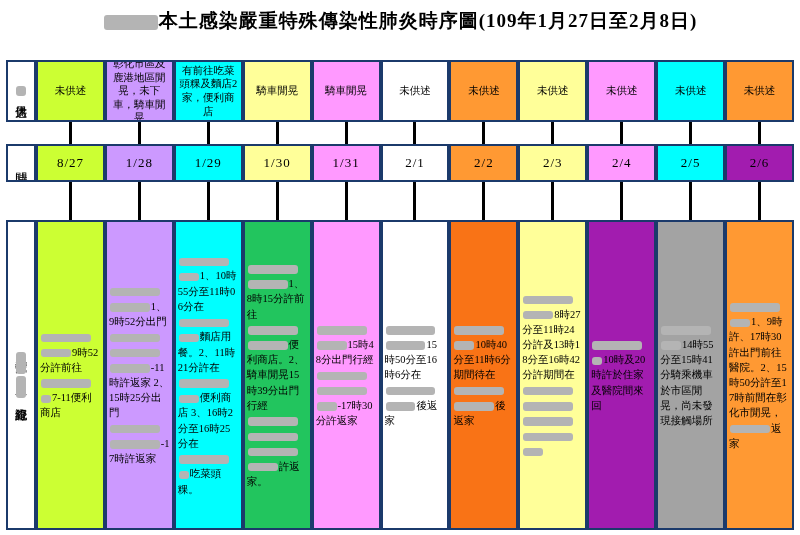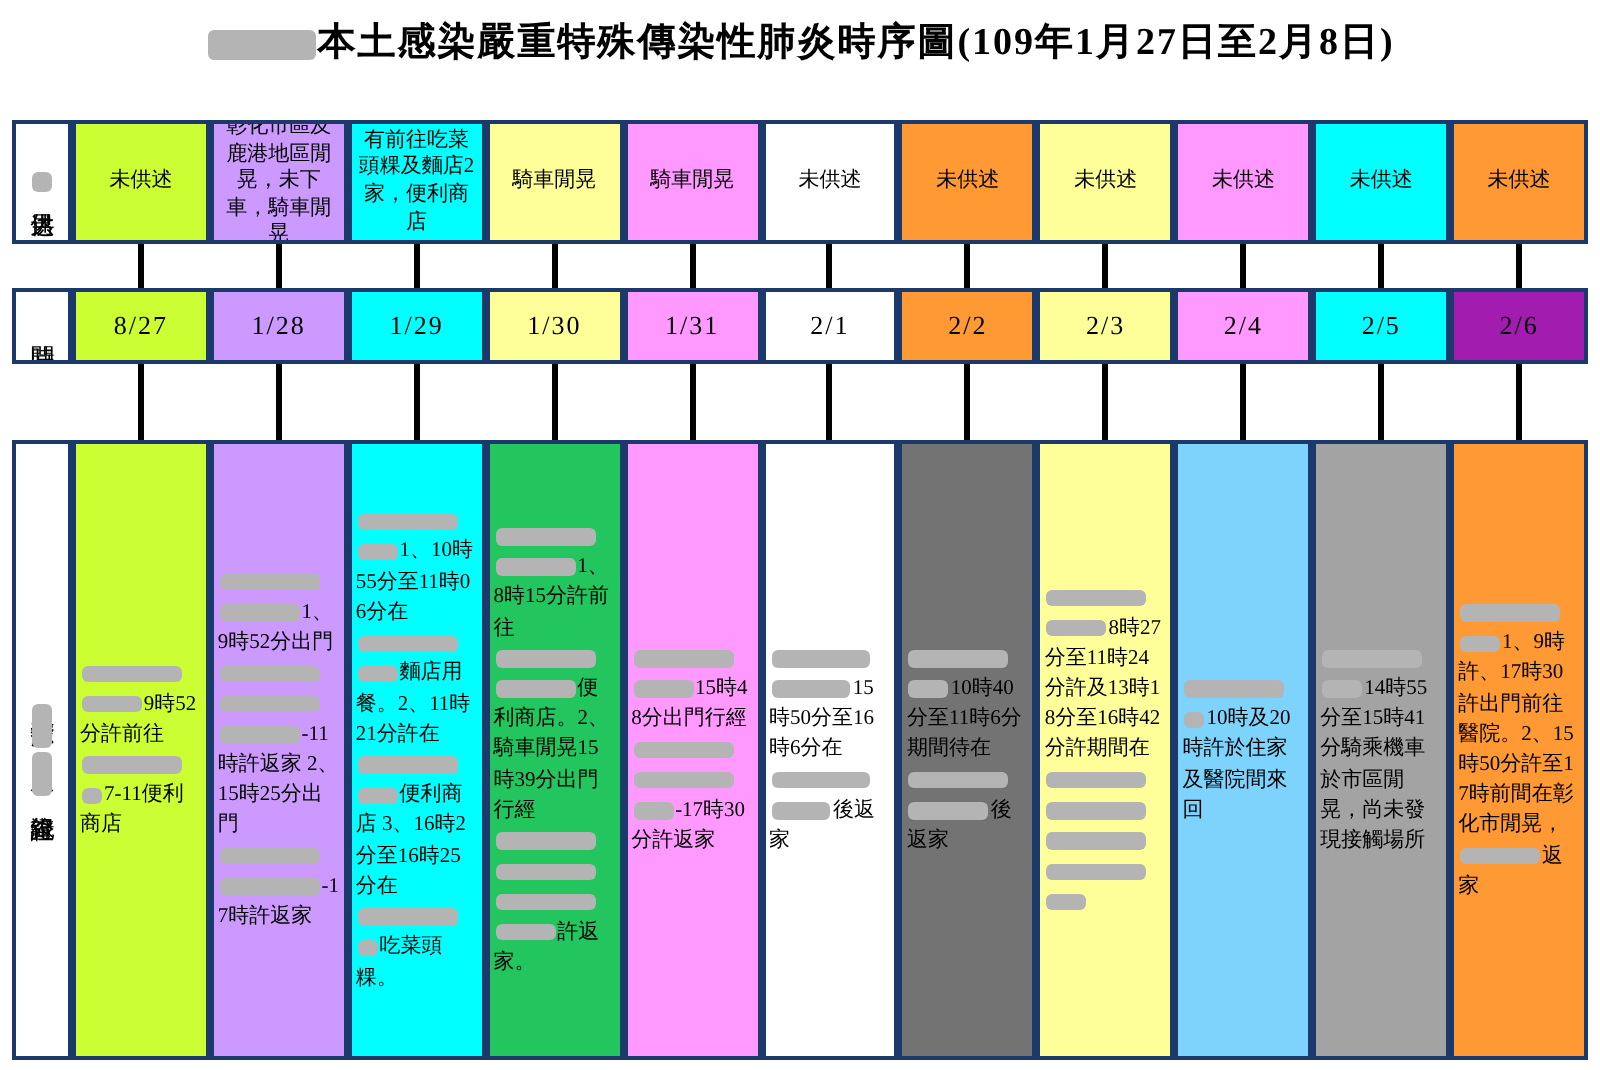--- a/index.html
+++ b/index.html
@@ -155,21 +155,21 @@
     </div>
     <div class="tickcell" style="grid-area: 2 / 8;">
       <div class="tick"></div>
     </div>
     <div class="cell date-cell" style="grid-area: 3 / 8; background: rgb(255, 153, 51);">
       <span>2/2</span>
     </div>
     <div class="tickcell" style="grid-area: 4 / 8;">
       <div class="tick"></div>
     </div>
-    <div class="cell record-cell" style="grid-area: 5 / 8; background: #737373; align-items: center;">
+    <div class="cell record-cell" style="grid-area: 5 / 8; background: #f97316; align-items: center;">
       <div class="seg-wrap"><span class="redact" style="width: 4.75em; height: 0.8em;"></span><span class="redact" style="width: 1.9em; height: 0.8em;"></span><span class="txt">10時40分至11時6分期間待在</span><span class="redact" style="width: 4.75em; height: 0.8em;"></span><span class="redact" style="width: 3.8em; height: 0.8em;"></span><span class="txt">後返家</span></div>
     </div>
     <div class="cell statement-cell" style="grid-area: 1 / 9; background: rgb(255, 255, 153);">
       <div class="seg-wrap"><span class="txt">未供述</span></div>
     </div>
     <div class="tickcell" style="grid-area: 2 / 9;">
       <div class="tick"></div>
     </div>
     <div class="cell date-cell" style="grid-area: 3 / 9; background: rgb(255, 255, 153);">
       <span>2/3</span>
@@ -185,21 +185,21 @@
     </div>
     <div class="tickcell" style="grid-area: 2 / 10;">
       <div class="tick"></div>
     </div>
     <div class="cell date-cell" style="grid-area: 3 / 10; background: rgb(255, 153, 255);">
       <span>2/4</span>
     </div>
     <div class="tickcell" style="grid-area: 4 / 10;">
       <div class="tick"></div>
     </div>
-    <div class="cell record-cell" style="grid-area: 5 / 10; background: #7dd3fc;">
+    <div class="cell record-cell" style="grid-area: 5 / 10; background: #a21caf;">
       <div class="seg-wrap"><span class="redact" style="width: 4.75em; height: 0.8em;"></span><span class="redact" style="width: 0.95em; height: 0.8em;"></span><span class="txt">10時及20時許於住家及醫院間來回</span></div>
     </div>
     <div class="cell statement-cell" style="grid-area: 1 / 11; background: rgb(0, 255, 255);">
       <div class="seg-wrap"><span class="txt">未供述</span></div>
     </div>
     <div class="tickcell" style="grid-area: 2 / 11;">
       <div class="tick"></div>
     </div>
     <div class="cell date-cell" style="grid-area: 3 / 11; background: rgb(0, 255, 255);">
       <span>2/5</span>

